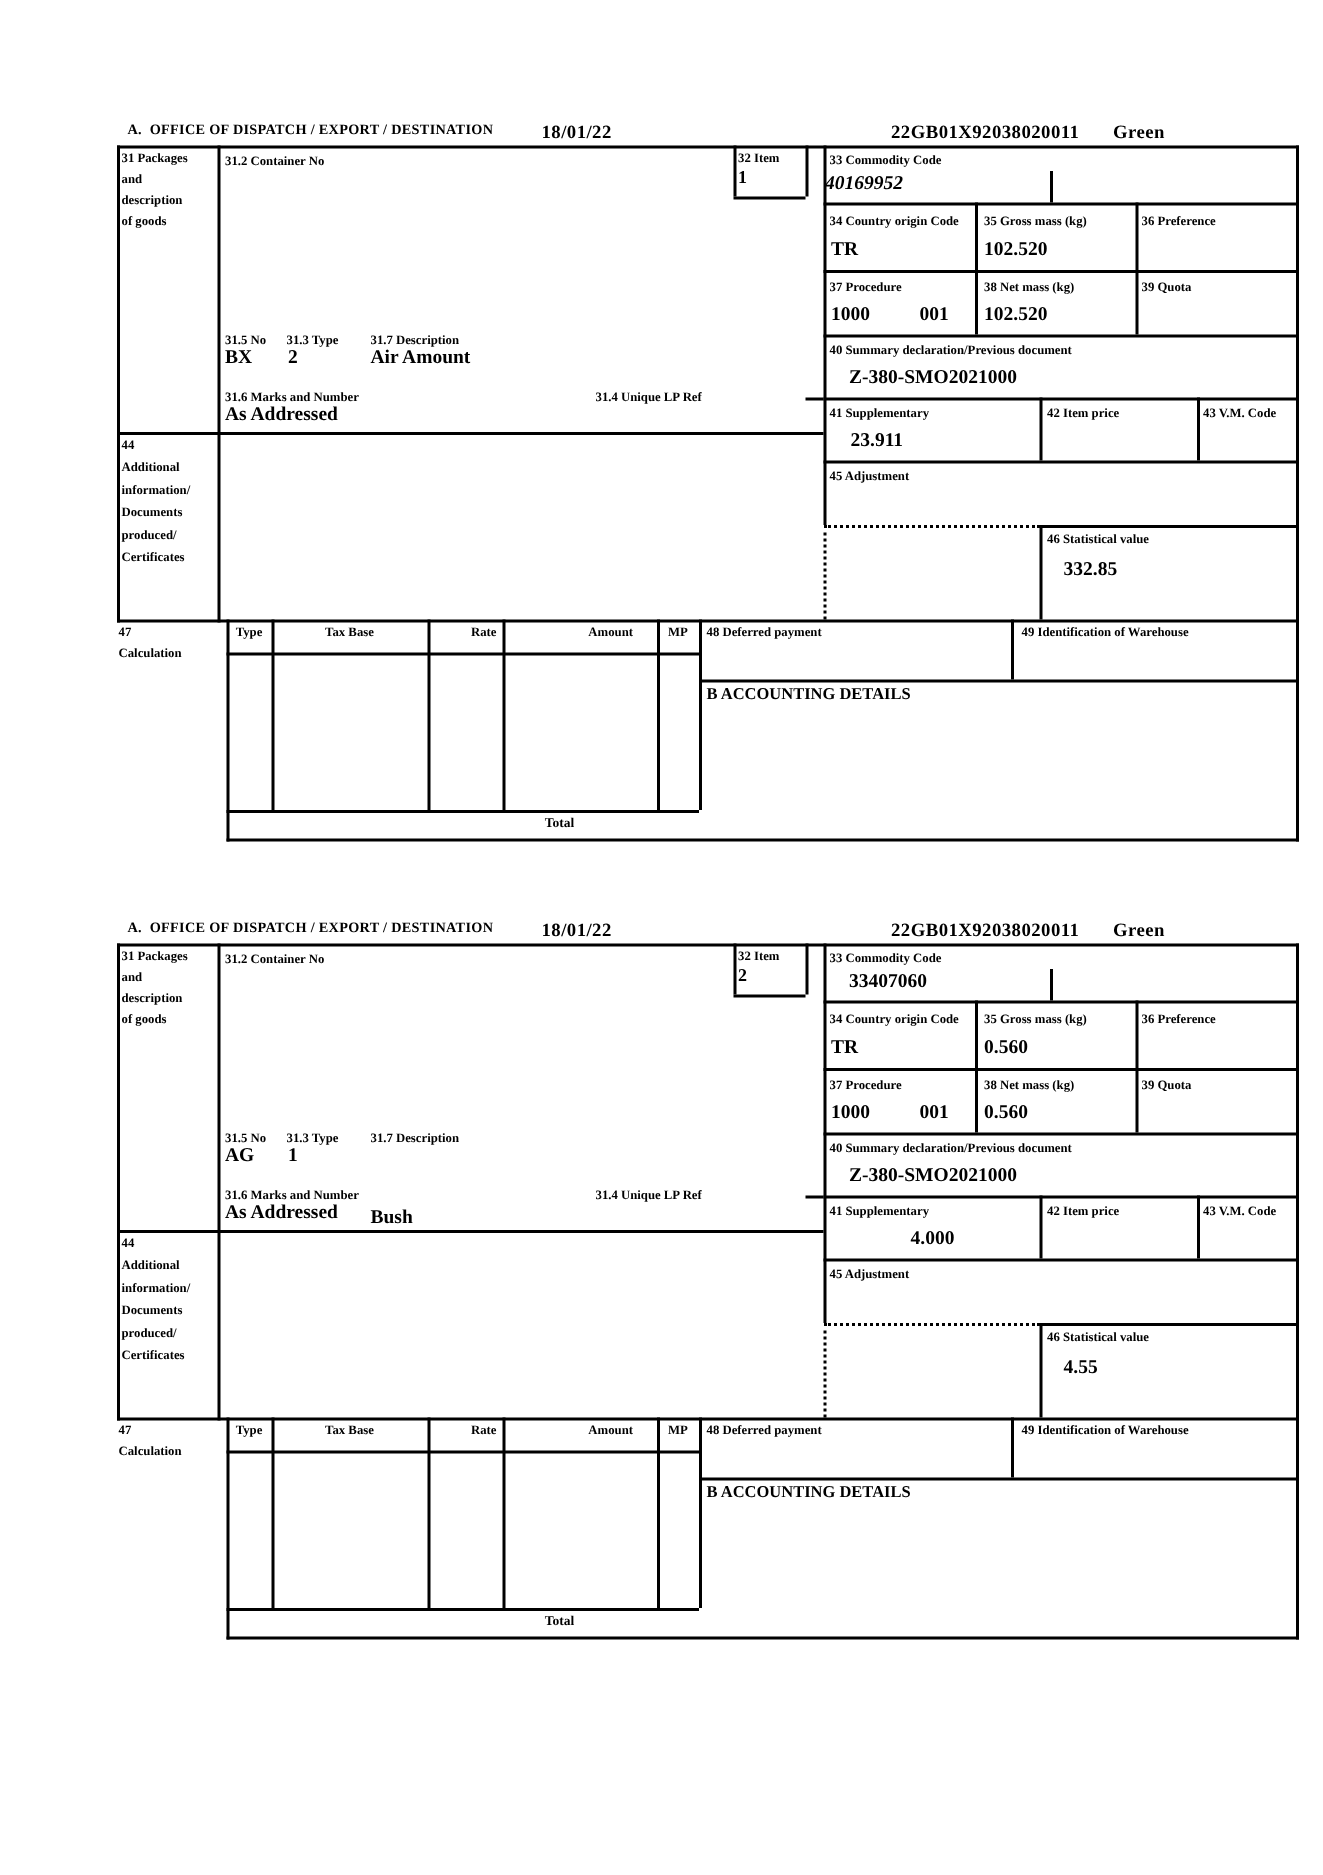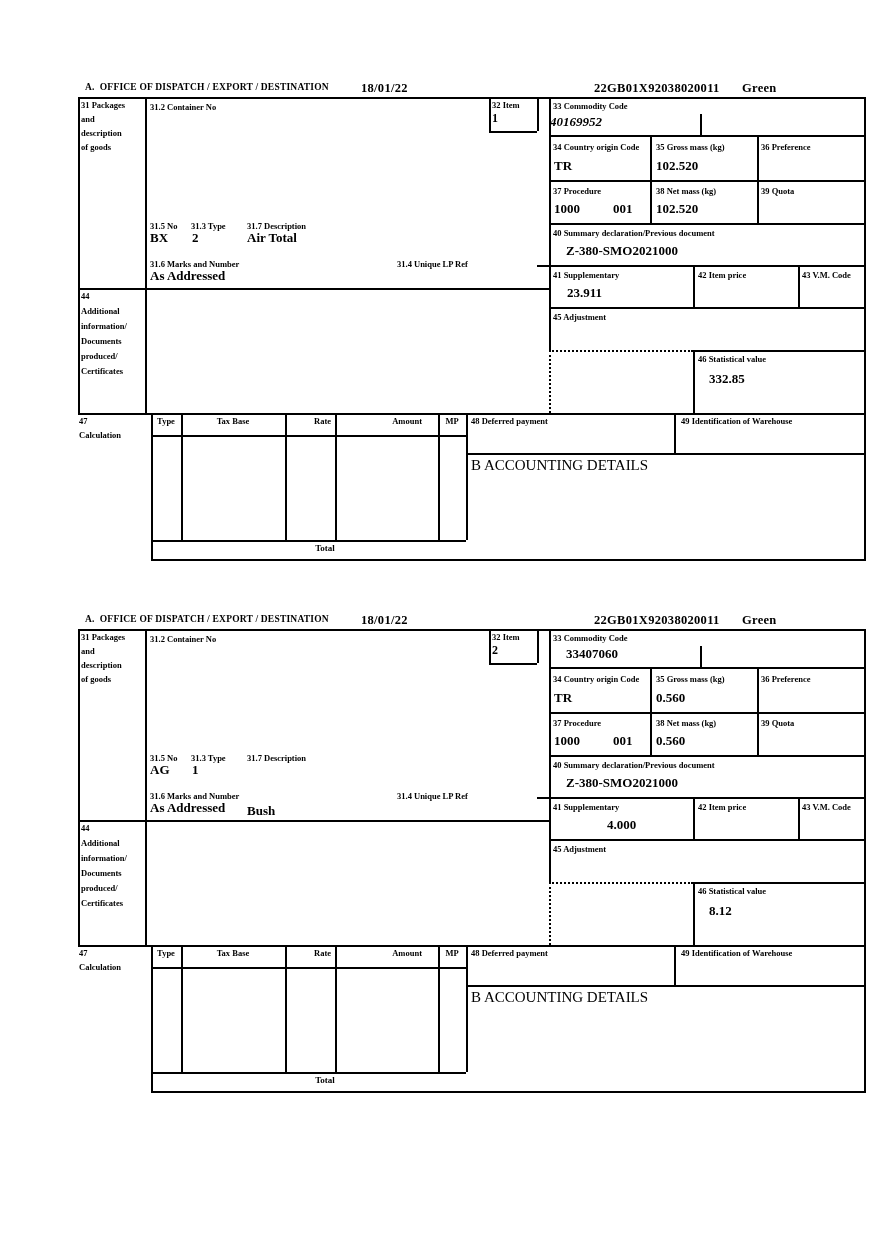--- a/index.html
+++ b/index.html
@@ -8,22 +8,22 @@
   .block{position:absolute;left:0;width:882px;height:482px;}
   .ln{position:absolute;background:#000;}
   .lnd-h{position:absolute;border-top:2px dotted #000;height:0;background:none;}
   .lnd-v{position:absolute;border-left:2px dotted #000;width:0;background:none;}
   .lbl{position:absolute;font-size:8.5px;font-weight:bold;line-height:10px;white-space:pre;}
   .val{position:absolute;font-size:13px;font-weight:bold;line-height:14px;white-space:pre;}
   .val-sm{position:absolute;font-size:12px;font-weight:bold;line-height:13px;white-space:pre;}
   .hdr-title{position:absolute;font-size:9.5px;font-weight:bold;white-space:pre;letter-spacing:.2px;}
   .hdr-num{position:absolute;font-size:12.5px;font-weight:bold;white-space:pre;letter-spacing:.3px;}
   .th{position:absolute;font-size:8.5px;font-weight:bold;white-space:pre;}
-  .acct{position:absolute;font-size:15px;font-weight:normal;white-space:pre;}
-  .total{position:absolute;font-size:9px;font-weight:bold;white-space:pre;text-align:center;}
+  .acct{position:absolute;font-size:11px;font-weight:bold;white-space:pre;}
+  .total{position:absolute;font-size:9px;font-weight:bold;white-space:pre;text-align:center;padding-left:48px;}
 </style>
 </head>
 <body>
 
 <div id="page">
   <div class="block" style="top: 81px;">
 
     <span class="hdr-title" style="left:85px;top:1px;">A.  OFFICE OF DISPATCH / EXPORT / DESTINATION</span>
     <span class="hdr-num" style="left:361px;top:0px;">18/01/22</span>
     <span class="hdr-num" style="left:594px;top:0px;">22GB01X92038020011</span>
@@ -81,21 +81,21 @@
     <span class="lbl" style="left:79px;top:349px;">Calculation</span>
 
     <span class="lbl" style="left:150px;top:21px;">31.2 Container No</span>
     <span class="lbl" style="left:492px;top:19px;">32 Item</span>
     <span class="val-sm" style="left:492px;top:31px;">1</span>
     <span class="lbl" style="left:150px;top:140px;">31.5 No</span>
     <span class="lbl" style="left:191px;top:140px;">31.3 Type</span>
     <span class="lbl" style="left:247px;top:140px;">31.7 Description</span>
     <span class="val" style="left:150px;top:150px;">BX</span>
     <span class="val" style="left:192px;top:150px;">2</span>
-    <span class="val" style="left:247px;top:150px;">Air Total</span>
+    <span class="val" style="left:247px;top:150px;">Air Amount</span>
     <span class="lbl" style="left:150px;top:178px;">31.6 Marks and Number</span>
     <span class="lbl" style="left:397px;top:178px;">31.4 Unique LP Ref</span>
     <span class="val" style="left:150px;top:188px;">As Addressed</span>
 
     <span class="lbl" style="left:553px;top:20px;">33 Commodity Code</span>
     <span class="val" style="left:550px;top:34px;font-style:italic;">40169952</span>
     <span class="lbl" style="left:553px;top:61px;">34 Country origin Code</span>
     <span class="val" style="left:554px;top:78px;">TR</span>
     <span class="lbl" style="left:656px;top:61px;">35 Gross mass (kg)</span>
     <span class="val" style="left:656px;top:78px;">102.520</span>
@@ -212,21 +212,21 @@
     <span class="val" style="left:656px;top:121px;">0.560</span>
     <span class="lbl" style="left:761px;top:105px;">39 Quota</span>
     <span class="lbl" style="left:553px;top:147px;">40 Summary declaration/Previous document</span>
     <span class="val" style="left:566px;top:163px;">Z-380-SMO2021000</span>
     <span class="lbl" style="left:553px;top:189px;">41 Supplementary</span>
     <span class="val" style="left:567px;top:205px;margin-left:40px;">4.000</span>
     <span class="lbl" style="left:698px;top:189px;">42 Item price</span>
     <span class="lbl" style="left:802px;top:189px;">43 V.M. Code</span>
     <span class="lbl" style="left:553px;top:231px;">45 Adjustment</span>
     <span class="lbl" style="left:698px;top:273px;">46 Statistical value</span>
-    <span class="val" style="left:709px;top:291px;">8.12</span>
+    <span class="val" style="left:709px;top:291px;">4.55</span>
 
     <span class="th" style="left:151px;top:335px;width:30px;text-align:center;">Type</span>
     <span class="th" style="left:181px;top:335px;width:104px;text-align:center;">Tax Base</span>
     <span class="th" style="left:285px;top:335px;width:46px;text-align:right;">Rate</span>
     <span class="th" style="left:335px;top:335px;width:87px;text-align:right;">Amount</span>
     <span class="th" style="left:438px;top:335px;width:28px;text-align:center;">MP</span>
     <span class="lbl" style="left:471px;top:335px;">48 Deferred payment</span>
     <span class="lbl" style="left:681px;top:335px;">49 Identification of Warehouse</span>
     <span class="acct" style="left:471px;top:376px;">B ACCOUNTING DETAILS</span>
     <span class="total" style="left:151px;top:462px;width:348px;">Total</span>

